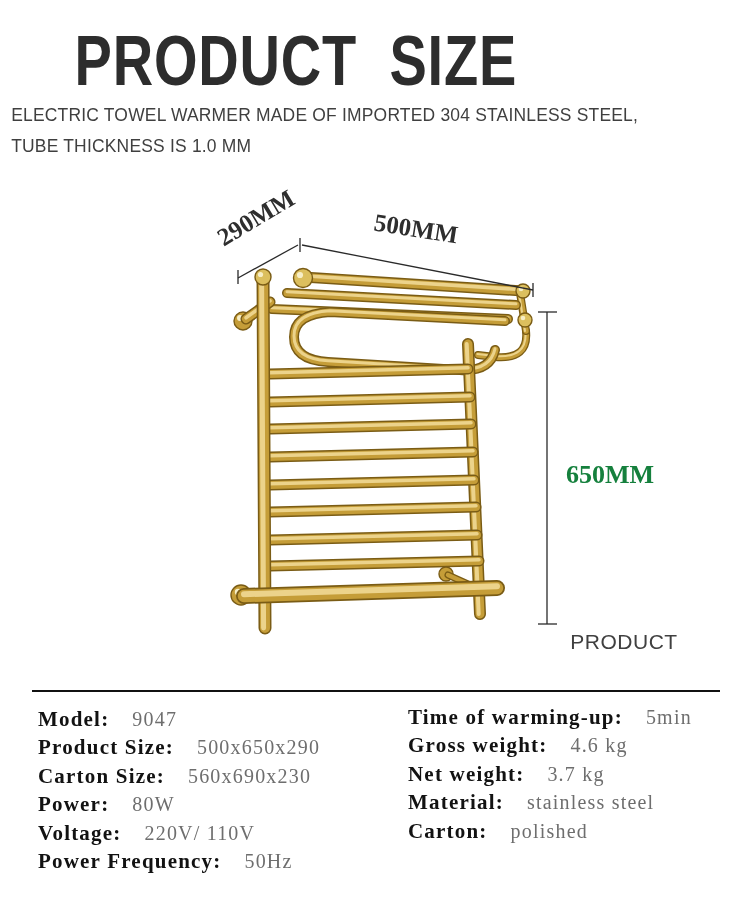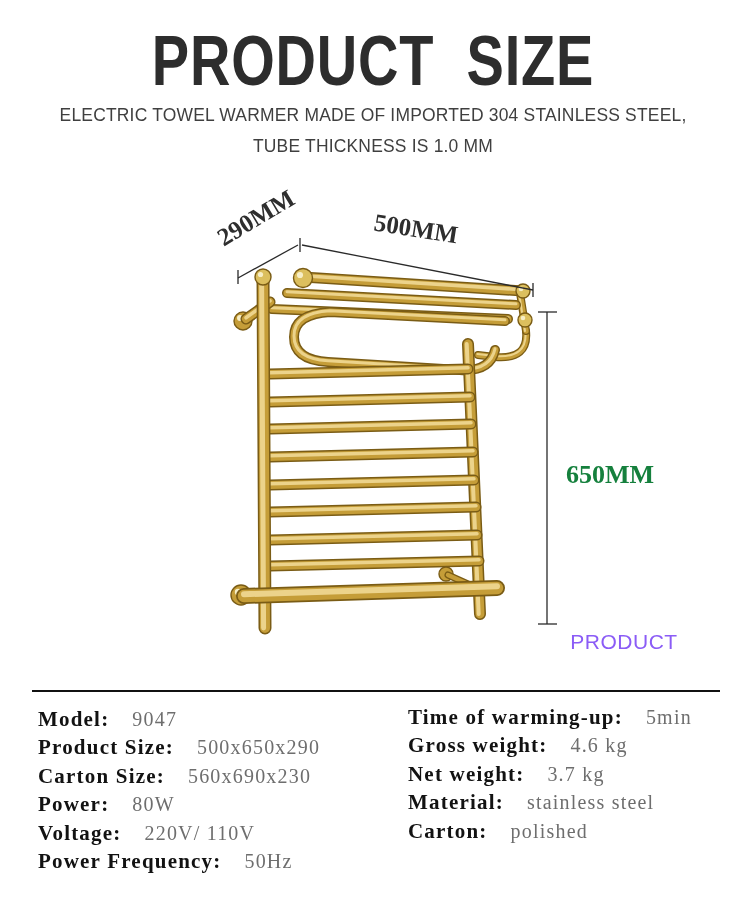--- a/index.html
+++ b/index.html
@@ -3,21 +3,21 @@
 <meta charset="utf-8">
 <style>
   html,body{margin:0;padding:0;}
   body{
     width:750px;height:904px;position:relative;overflow:hidden;
     background:#ffffff;
     font-family:"Liberation Sans",sans-serif;
   }
 
   
-  .header{position:absolute;left:0;top:0;width:746px;text-align:center;}
+  .header{position:absolute;left:0;top:0;width:746px;}
   .title{
     margin-top:26px;
     font-size:70px;line-height:70px;font-weight:700;
     color:var(--title-color);
     letter-spacing:1px;word-spacing:20px;
     transform:scaleX(0.80);transform-origin:50% 50%;
     white-space:nowrap;
   }
   .subtitle{
     margin-top:8px;
@@ -45,21 +45,21 @@
     font-weight:700;color:#2e2e2e;
     font-size:25px;white-space:nowrap;
   }
   .lbl-depth{left:198px;top:204px;width:116px;text-align:center;transform:rotate(-31deg);}
   .lbl-width{left:356px;top:215px;width:120px;text-align:center;transform:rotate(9deg);}
   .lbl-height{left:566px;top:460px;font-size:26px;color:#15803d;}
 
   
   .caption{
     position:absolute;right:50px;top:630px;width:152px;
-    text-align:center;color:#8b5cf6;
+    text-align:center;color:#404040;
     font-size:21px;line-height:23px;letter-spacing:0.5px;
     white-space:nowrap;
   }
   .divider{
     position:absolute;left:32px;top:690px;width:688px;height:2px;
     background:var(--divider-color);
   }
 
   
   .spec-col{position:absolute;font-family:"Liberation Serif",serif;}

